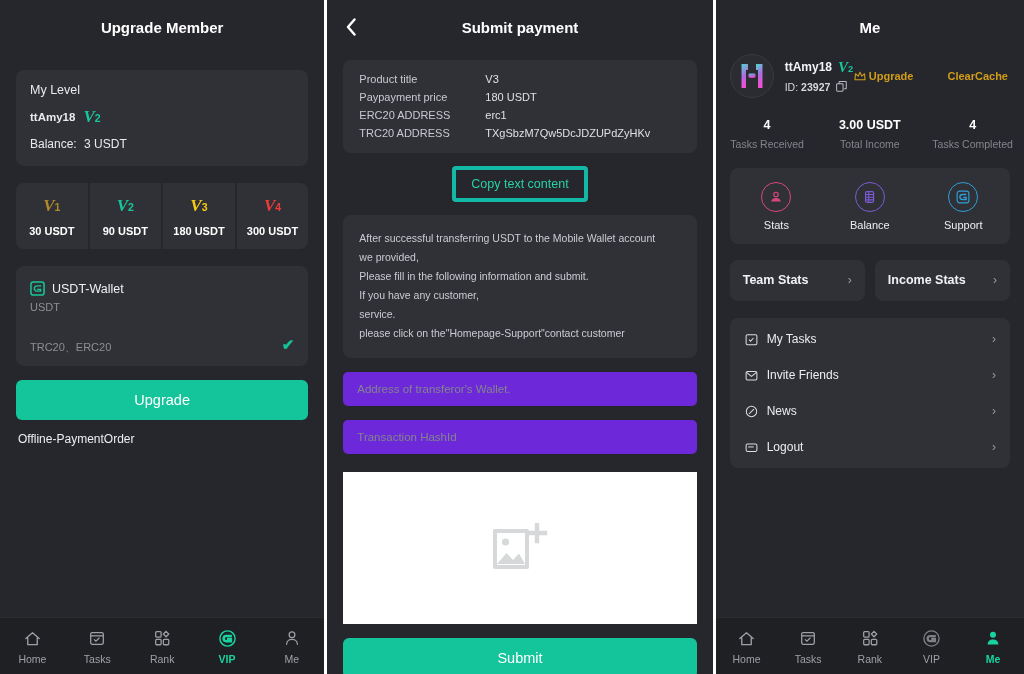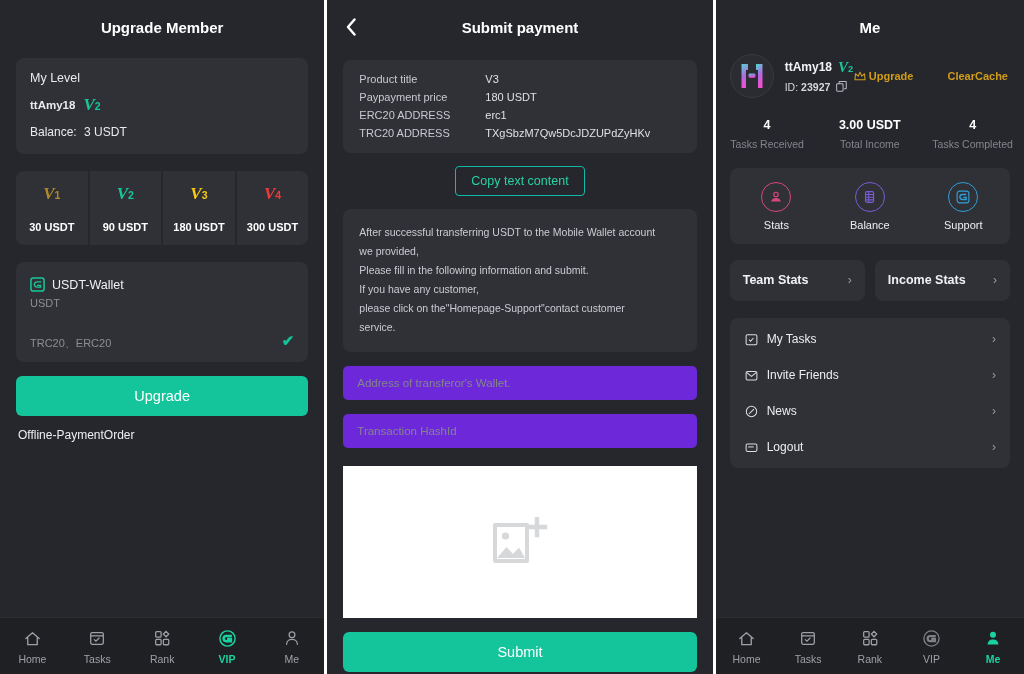--- a/index.html
+++ b/index.html
@@ -13,21 +13,21 @@
 
   
   .panel {
     position: relative;
     background: #26272c;
     height: 674px;
     overflow: hidden;
     display: flex;
     flex-direction: column;
   }
-  #panel-upgrade { width: 345px; }
+  #panel-upgrade { width: 345px; gap: 12px; }
   #panel-payment { width: 410px; margin-left: 3px; }
   #panel-me      { width: 328px; margin-left: 3px; }
 
   .panel-header {
     height: 54px;
     flex: 0 0 54px;
     display: flex;
     align-items: center;
     justify-content: center;
     position: relative;
@@ -73,21 +73,21 @@
   }
   .tier {
     flex: 1 1 0;
     padding: 13px 0 12px 0;
     text-align: center;
     cursor: pointer;
     border-right: 2px solid #26272c;
   }
   .tier:last-child { border-right: none; }
   .tier .tb { font-size: 17px; }
-  .tier .tp { color: #ffffff; font-size: 11px; font-weight: bold; margin-top: 17px; }
+  .tier .tp { color: #ffffff; font-size: 11px; font-weight: bold; margin-top: 9px; }
 
   .pay-card { margin: 17px 16px 0 16px; padding: 4px 0 0 0; }
   .pay-row {
     position: relative;
     padding: 11px 14px 11px 14px;
     cursor: pointer;
   }
   .pay-row .top { display: flex; align-items: center; gap: 7px; }
   .pay-row .nm { color: #f0f0f4; font-size: 12.5px; }
   .pay-row .sub { color: #8d8e94; font-size: 11px; margin-top: 5px; padding-left: 0px; }
@@ -123,21 +123,21 @@
   .detail-row:last-child { margin-bottom: 0; align-items: flex-end; }
   .detail-row .k { width: 126px; flex: 0 0 126px; color: #c9cad1; }
   .detail-row .v {
     color: #dfe0e6;
     white-space: nowrap;
     overflow: hidden;
   }
   .copy-wrap { display: flex; justify-content: center; margin-top: 13px; }
   .btn-outline {
     background: transparent;
-    border: 1px solid #14b8a6;
+    border: 4px solid #14b8a6;
     color: #2ad0a6;
     border-radius: 4px;
     font-size: 12.5px;
     padding: 7px 15px;
     cursor: pointer;
     font-family: "Liberation Sans", sans-serif;
   }
   .notice-card {
     margin: 13px 16px 0 16px;
     padding: 14px 14px 15px 16px;
@@ -421,22 +421,22 @@
 
       <div class="copy-wrap">
         <button class="btn-outline">Copy text content</button>
       </div>
 
       <div class="card notice-card">
         <p>After successful transferring USDT to the Mobile Wallet account</p>
         <p>we provided,</p>
         <p>Please fill in the following information and submit.</p>
         <p>If you have any customer,</p>
+        <p>service.</p>
         <p>please click on the"Homepage-Support"contact customer</p>
-        <p>service.</p>
       </div>
 
       <input class="field" type="text" placeholder="Address of transferor's Wallet." style="">
       <input class="field" type="text" placeholder="Transaction HashId" style="">
 
       <div class="upload-box">
         <span>
           <svg width="56" height="50" viewBox="0 0 56 50">
             <path d="M3 8h32v36H3z" fill="none" stroke="#d7d8da" stroke-width="4" stroke-linejoin="round"></path>
             <circle cx="13.5" cy="19" r="3.6" fill="#d7d8da"></circle>

